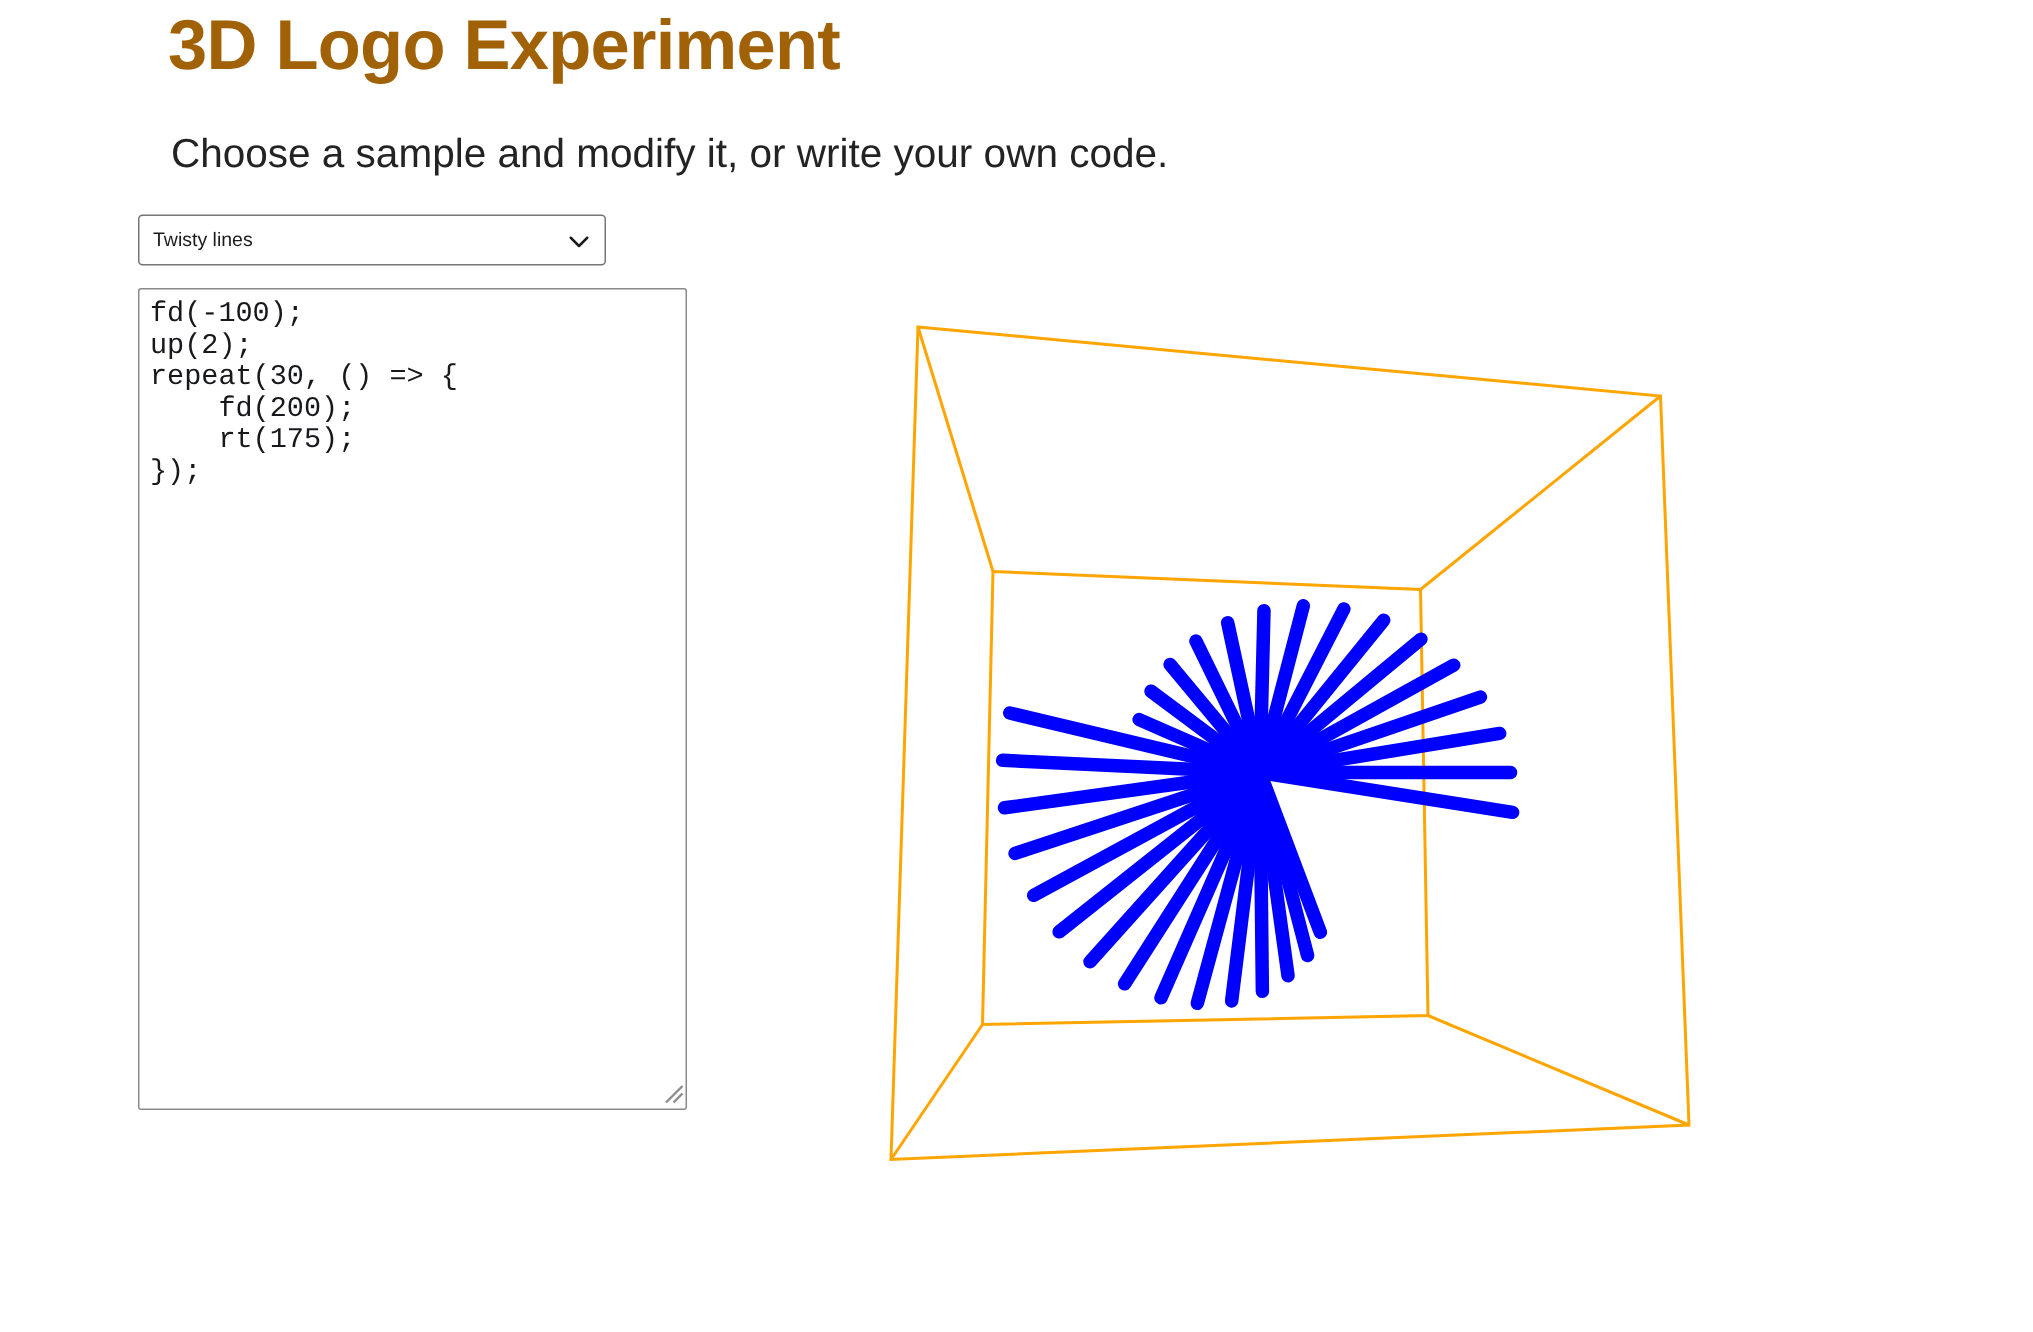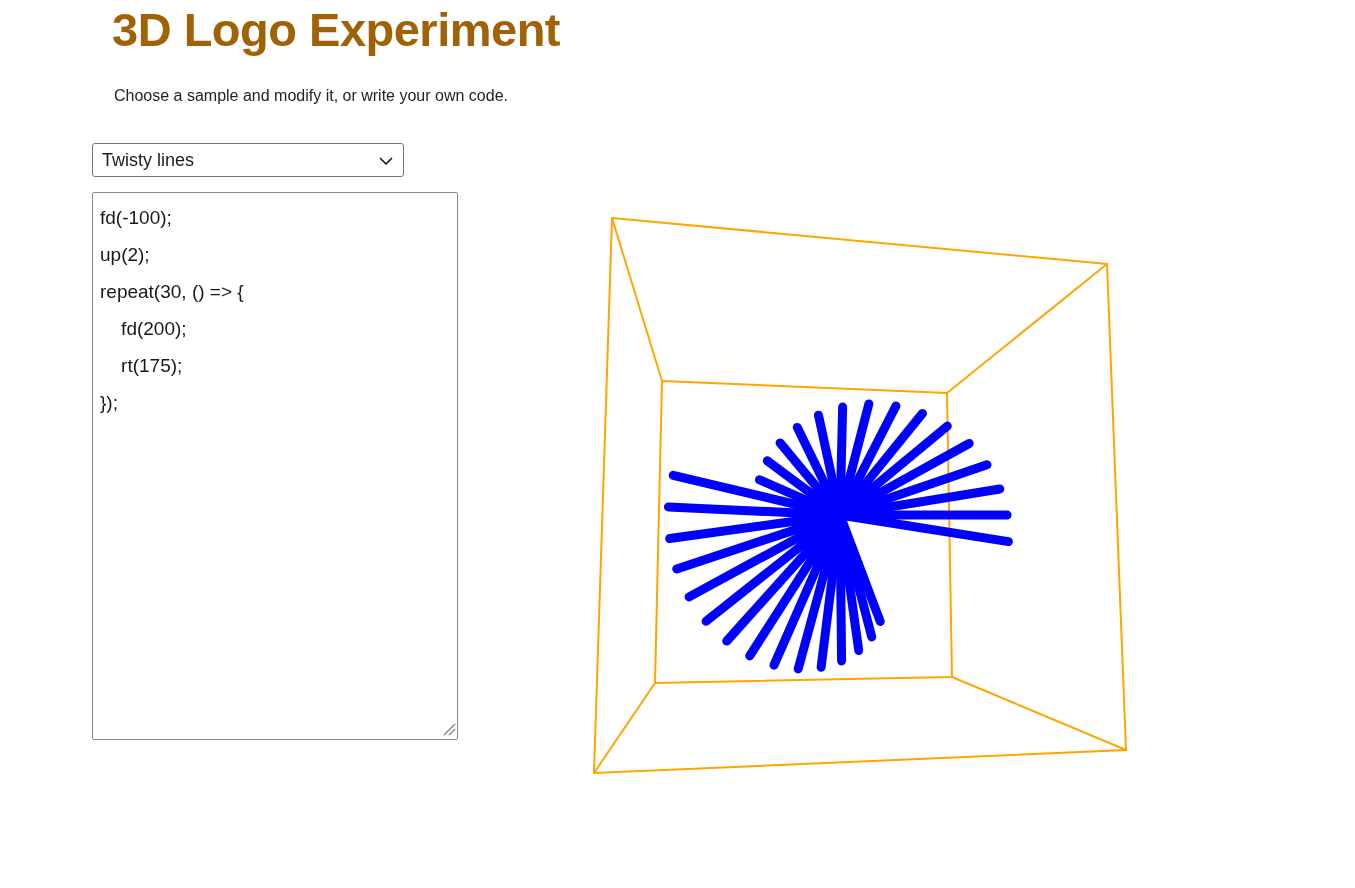--- a/index.html
+++ b/index.html
@@ -27,39 +27,39 @@
     color: #a16207;
     line-height: 1.12;
     margin: 0;
     white-space: nowrap;
   }
 
   #page-subtitle {
     position: absolute;
     left: 114px;
     top: 87px;
-    font-size: 16px;
+    font-size: 27px;
     font-weight: normal;
     color: #232323;
     margin: 0;
     white-space: nowrap;
   }
 
   #sample-select {
     position: absolute;
     left: 92px;
     top: 143px;
     width: 312px;
     height: 34px;
     box-sizing: border-box;
     border: 1px solid #767676;
     border-radius: 3px;
     background: #ffffff;
     font-family: "Liberation Sans", sans-serif;
-    font-size: 18px;
+    font-size: 13px;
     color: #1b1b1b;
     padding: 0 30px 0 9px;
     line-height: 32px;
     cursor: default;
     -webkit-appearance: none;
     appearance: none;
   }
   .select-chevron {
     position: absolute;
     left: 377px;
@@ -72,23 +72,23 @@
   #code-editor {
     position: absolute;
     left: 92px;
     top: 192px;
     width: 366px;
     height: 548px;
     box-sizing: border-box;
     border: 1px solid #8a8a8a;
     border-radius: 2px;
     background: #ffffff;
-    font-family: Liberation Sans, sans-serif;
+    font-family: Liberation Mono, monospace;
     font-size: 19px;
-    line-height: 37px;
+    line-height: 21px;
     color: #17181c;
     padding: 6px 4px 4px 7px;
     white-space: pre;
     overflow: hidden;
     resize: none;
     outline: none;
     tab-size: 4;
   }
 
   .resize-grip {

